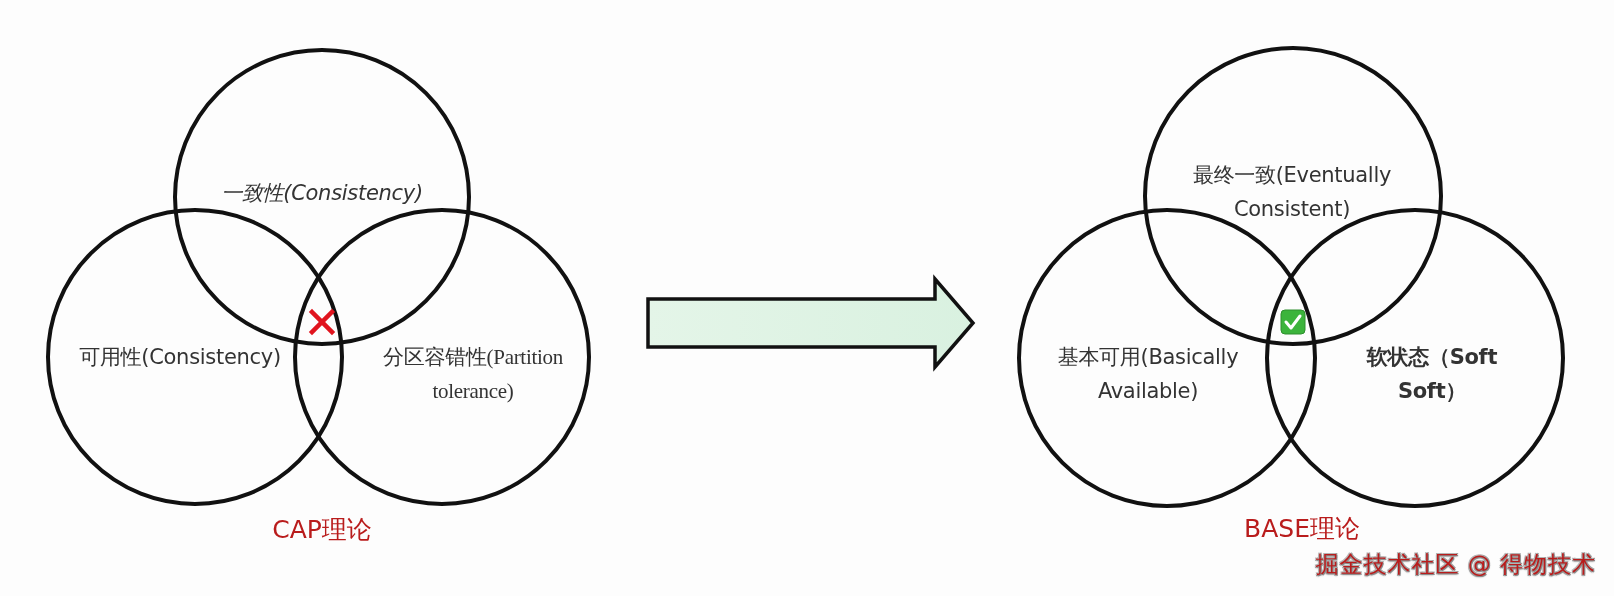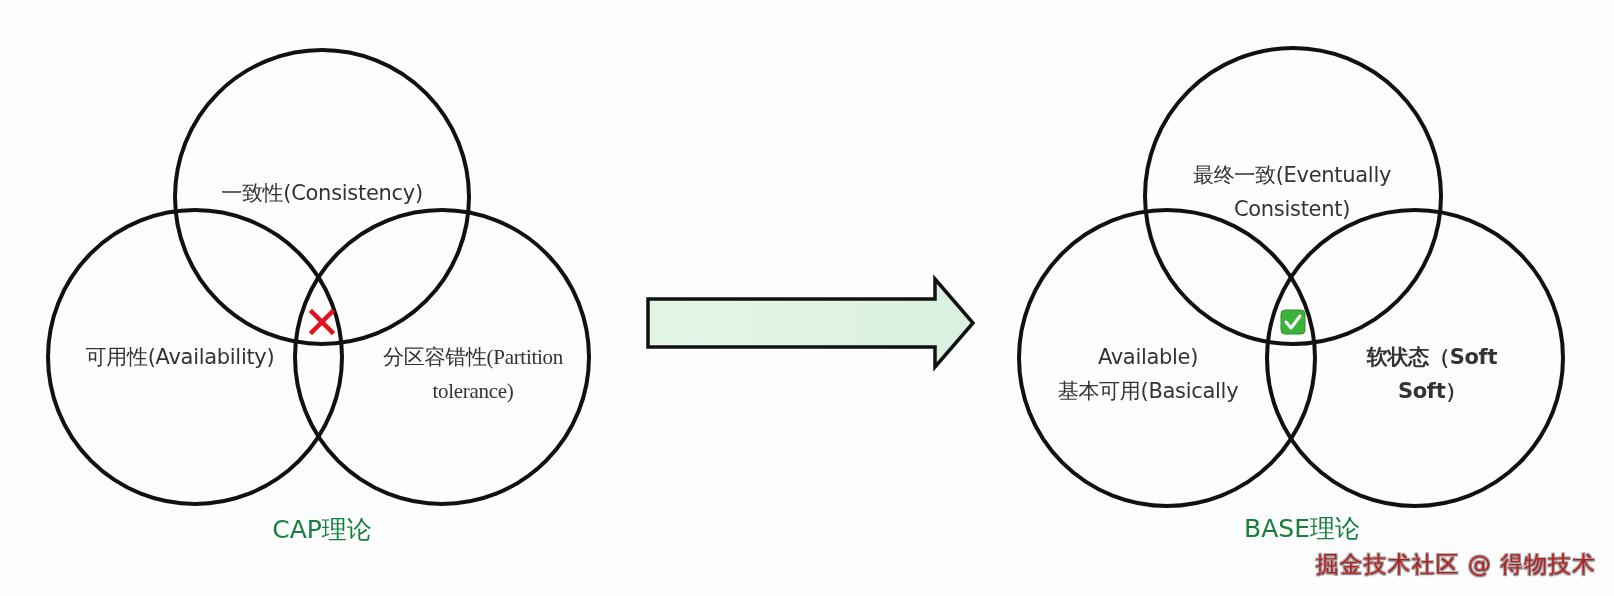--- a/index.html
+++ b/index.html
@@ -10,21 +10,21 @@
       position: relative;
     }
     #canvas { position: absolute; left: 0; top: 0; width: 1614px; height: 596px; }
     .circle { fill: none; stroke: #111; stroke-width: 4; }
     .lbl {
       position: absolute; color: #333; font-size: 21px; line-height: 34px;
       white-space: nowrap; text-align: center; transform: translateX(-50%);
       letter-spacing: -0.3px;
     }
     .title {
-      position: absolute; color: #15803d; font-size: 25px; line-height: 30px;
+      position: absolute; color: #b91c1c; font-size: 25px; line-height: 30px;
       white-space: nowrap; transform: translateX(-50%);
     }
     .watermark {
       position: absolute; right: 18px; top: 549px;
       font-size: 23px; line-height: 30px; color: #b91c1c; white-space: nowrap;
       text-shadow: 1px 1px 0 #8a8a8a, -1px -1px 0 #b5b5b5, 1px -1px 0 #a0a0a0, -1px 1px 0 #a0a0a0, 0 1px 2px #777;
       letter-spacing: 1px;
     }
   </style>
 </head>
@@ -56,39 +56,39 @@
     <circle class="circle" cx="1293" cy="196" r="148"></circle>
     <circle class="circle" cx="1167" cy="358" r="148"></circle>
     <circle class="circle" cx="1415" cy="358" r="148"></circle>
     <g transform="translate(1281,310)">
       <rect x="0" y="0" width="24" height="24" rx="4" ry="4" fill="#3cb43c" stroke="#2e8f2e" stroke-width="1"></rect>
       <polyline points="5,12 10,18 19,6" fill="none" stroke="#ffffff" stroke-width="3" stroke-linecap="round" stroke-linejoin="round"></polyline>
     </g>
   </g>
 </svg>
 
-<div class="lbl" style="left:322px; top:176px;">
+<div class="lbl" style="left:322px; top:176px;font-style:italic;">
   <span>一致性(Consistency)</span>
 </div>
 <div class="lbl" style="left:180px; top:340px;">
-  <span>可用性(Availability)</span>
+  <span>可用性(Consistency)</span>
 </div>
 <div class="lbl" style="left:473px; top:340px;font-family:Liberation Serif, serif;">
   <div>分区容错性(Partition</div>
   <div>tolerance)</div>
 </div>
 <div class="title" style="left:322px; top:515px;">CAP理论</div>
 
 <div class="lbl" style="left:1292px; top:158px;">
   <div>最终一致(Eventually</div>
   <div>Consistent)</div>
 </div>
 <div class="lbl" style="left:1148px; top:340px;">
+  <div>基本可用(Basically</div>
   <div>Available)</div>
-  <div>基本可用(Basically</div>
 </div>
 <div class="lbl" style="left:1432px; top:340px;font-weight:bold;">
   <div>软状态（Soft</div>
   <div>Soft）</div>
 </div>
 <div class="title" style="left:1302px; top:514px;">BASE理论</div>
 
 <div class="watermark">掘金技术社区 @ 得物技术</div>
 
 </body></html>

